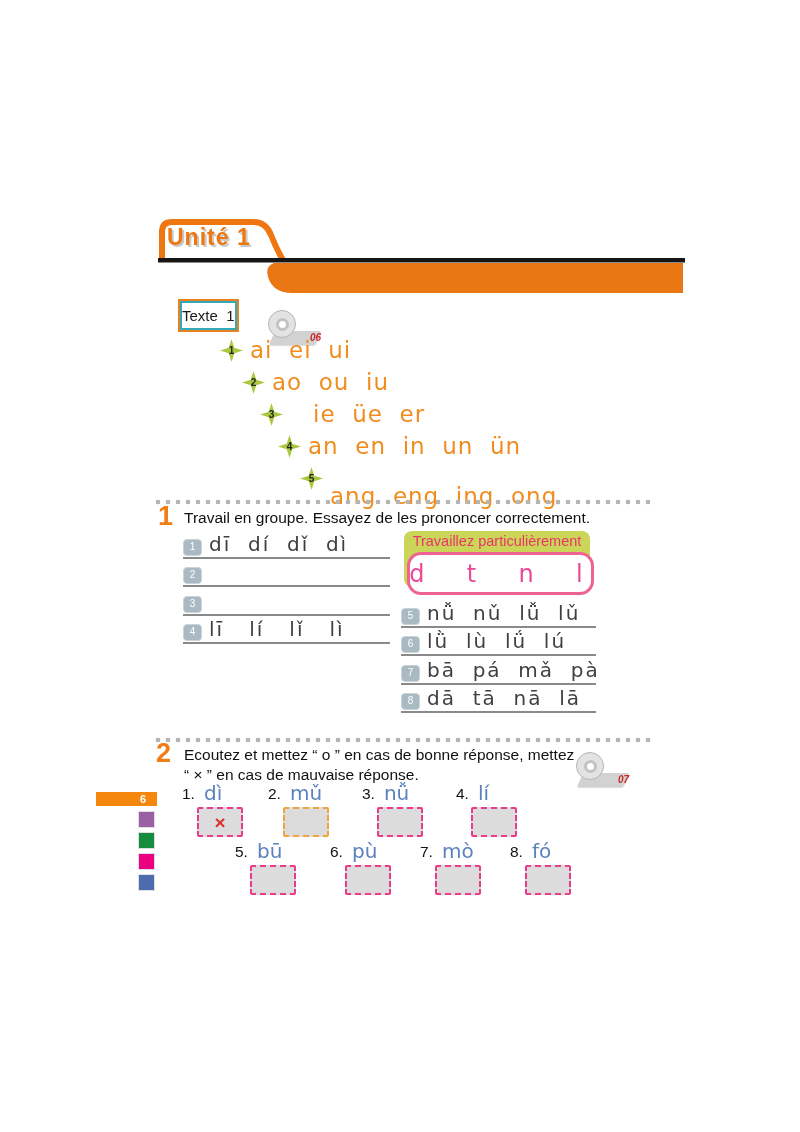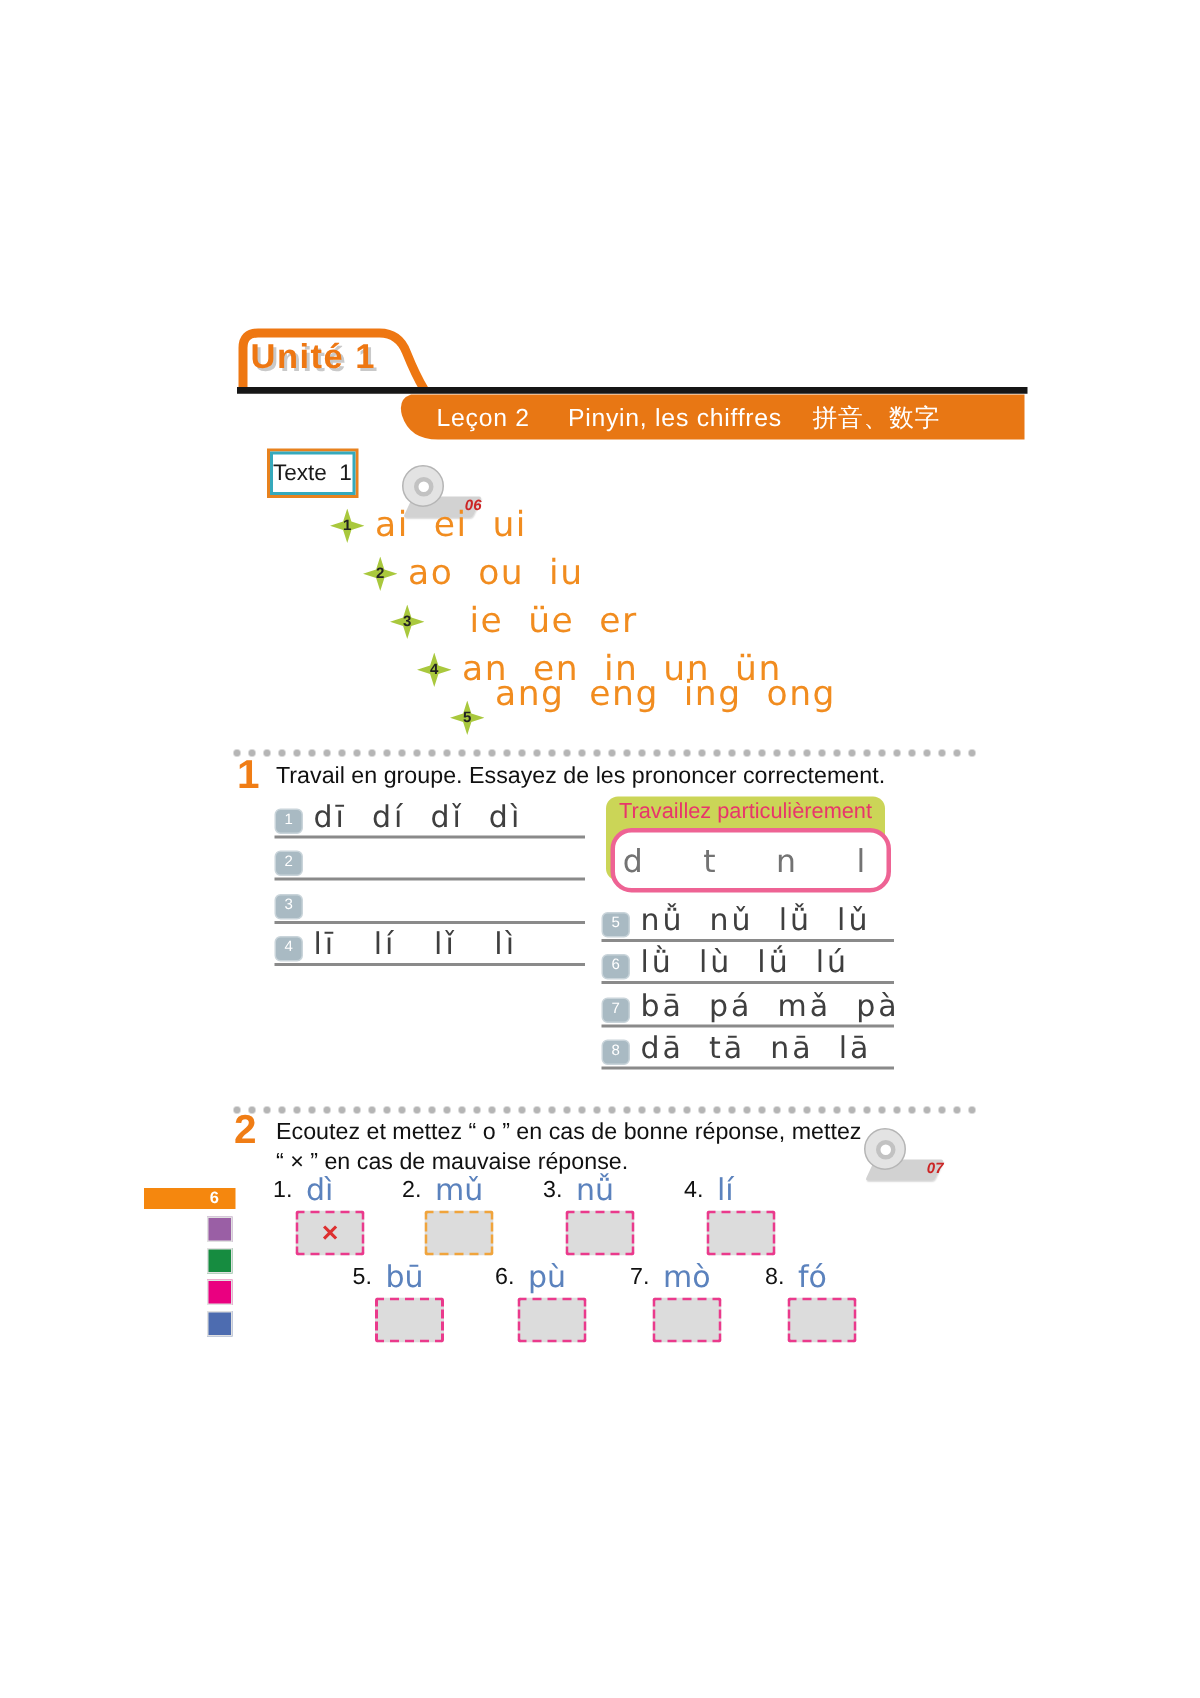--- a/index.html
+++ b/index.html
@@ -49,21 +49,21 @@
   .prow .syl{position:absolute;left:26px;bottom:1px;font-family:"DejaVu Sans",sans-serif;
         font-size:20px;color:#3f3f3f;white-space:pre;letter-spacing:2px;}
 
   
   .hl-green{position:absolute;left:404px;top:531px;width:186px;height:56px;background:#cbd557;
         border-radius:8px;text-align:center;}
   .hl-label{font-size:14.5px;color:#e8356b;margin-top:2px;}
   .hl-white{position:absolute;left:407px;top:552px;width:181px;height:37px;background:#fff;
         border:3px solid #ee6394;border-radius:14px;display:flex;align-items:center;
         justify-content:center;}
-  .hl-letters{font-family:"DejaVu Sans",sans-serif;font-size:21px;color:#737373;
+  .hl-letters{font-family:"DejaVu Sans",sans-serif;font-size:24px;color:#ec4899;
         letter-spacing:9px;white-space:pre;}
 
   
   .ex2-item{position:absolute;}
   .it-line{display:flex;align-items:flex-end;}
   .it-num{font-size:15.5px;color:#111;}
   .it-pinyin{font-family:"DejaVu Sans",sans-serif;font-size:20px;color:#5b82bd;
         margin-left:9px;line-height:20px;}
   .it-box{margin-top:4px;margin-left:15px;width:42px;height:26px;background:#dcdcdc;
         border:2px dashed #ea3a8c;border-radius:2px;display:flex;align-items:center;
@@ -80,21 +80,20 @@
 <body>
 
 <div class="page">
 
   <svg class="hdr-svg" viewBox="0 0 545 85" xmlns="http://www.w3.org/2000/svg">
     <path d="M 12 49 L 12 19 Q 12 9 22 9 L 103 9 Q 116 9 121 22 Q 127 37 133 47" fill="none" stroke="#ee7712" stroke-width="6"></path>
     <path d="M 124 50 L 533 50 L 533 80 L 142 80 Q 123 80 118 64 Q 115 53 124 50 Z" fill="#e87714"></path>
     <rect x="8" y="45" width="527" height="4.5" fill="#161616"></rect>
   </svg>
   <div class="unit-title">Unité 1</div>
-  <div class="banner-text">Leçon 2     Pinyin, les chiffres    拼音、数字</div>
 
   <div class="texte-box">
     <div class="texte-inner">Texte  1</div>
   </div>
 
   <div class="audio-icon" style="left:266px;top:309px;">
     <div class="audio-base"></div>
     <div class="audio-circle">
       <div class="audio-ring"></div>
     </div>
@@ -117,21 +116,21 @@
   <div class="ptext" style="left:290px;top:401px;margin-left:23px;">ie  üe  er</div>
 
   <div class="star" style="left:278px;top:435px;">
     <span>4</span>
     </div>
   <div class="ptext" style="left:308px;top:433px;">an  en  in  un  ün</div>
 
   <div class="star" style="left:300px;top:467px;">
     <span>5</span>
     </div>
-  <div class="ptext" style="left:330px;top:450px;">ang  eng  ing  ong</div>
+  <div class="ptext" style="left:330px;top:483px;">ang  eng  ing  ong</div>
 
   <div class="dotline" style="left:155px;top:499px;"></div>
   <div class="secnum" style="left:158px;top:501px;">1</div>
   <div class="instr" style="left:184px;top:509px;">Travail en groupe. Essayez de les prononcer correctement.</div>
 
   <div class="prow" style="left:183px;top:533px;width:207px;">
     <div class="badge">1</div>
     <div class="syl">dī  dí  dǐ  dì</div>
   </div>
   <div class="prow" style="left:183px;top:561px;width:207px;">

